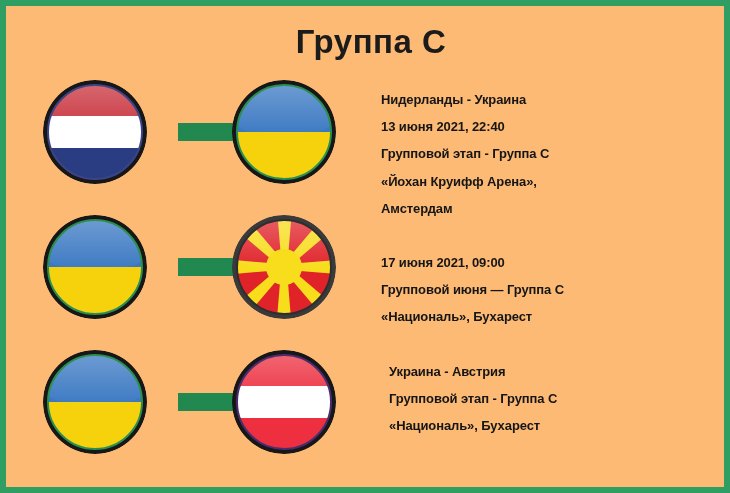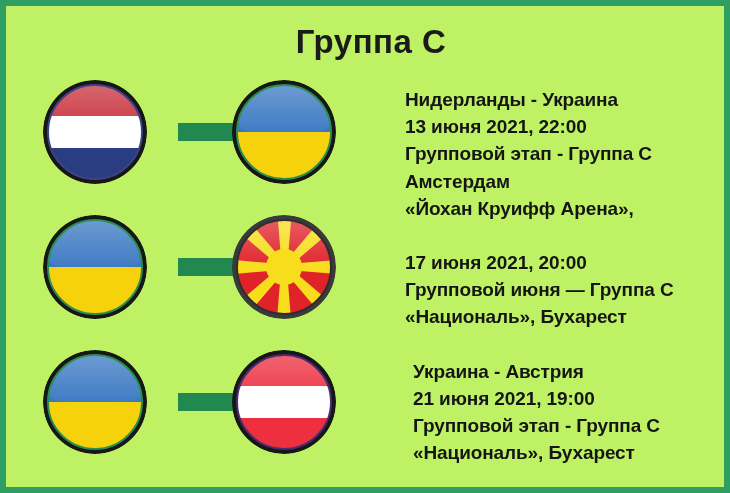--- a/index.html
+++ b/index.html
@@ -8,21 +8,21 @@
     background: #ffffff;
   }
   body {
     font-family: "Liberation Sans", sans-serif;
   }
   #poster {
     position: relative;
     width: 730px;
     height: 493px;
     box-sizing: border-box;
-    background: #bef264;
+    background: #fdba74;
     border: 6px solid #2e9e63;
     overflow: hidden;
   }
   #title {
     position: absolute;
     left: 0;
     top: 16px;
     width: 730px;
     text-align: center;
     font-size: 33px;
@@ -138,24 +138,24 @@
     left: 142px;
     top: 45px;
     width: 56px;
     height: 18px;
     background: #21894f;
   }
 
   
   #schedule {
     position: absolute;
-    left: 399px;
+    left: 375px;
     top: 80px;
     width: 320px;
-    font-size: 19px;
+    font-size: 13px;
     font-weight: bold;
     line-height: 27.2px;
     color: #151515;
     letter-spacing: -0.1px;
   }
   .match-text { margin: 0 0 27px 0; }
   .match-text:last-child { margin-bottom: 0; margin-left: 8px; }
   .match-text div { white-space: nowrap; }
 </style>
 </head>
@@ -243,33 +243,32 @@
       </div>
       <div class="ring2"></div>
       <div class="ring"></div>
     </div>
   </div>
 
   <div id="schedule">
 
     <div class="match-text">
       <div>Нидерланды - Украина</div>
-      <div>13 июня 2021, 22:00</div>
+      <div>13 июня 2021, 22:40</div>
       <div>Групповой этап - Группа С</div>
+      <div>«Йохан Круифф Арена»,</div>
       <div>Амстердам</div>
-      <div>«Йохан Круифф Арена»,</div>
     </div>
 
     <div class="match-text">
-      <div>17 июня 2021, 20:00</div>
+      <div>17 июня 2021, 09:00</div>
       <div>Групповой июня — Группа С</div>
       <div>«Националь», Бухарест</div>
     </div>
 
     <div class="match-text">
       <div>Украина - Австрия</div>
-      <div>21 июня 2021, 19:00</div>
       <div>Групповой этап - Группа С</div>
       <div>«Националь», Бухарест</div>
     </div>
 
   </div>
 </div>
 
 </body></html>

